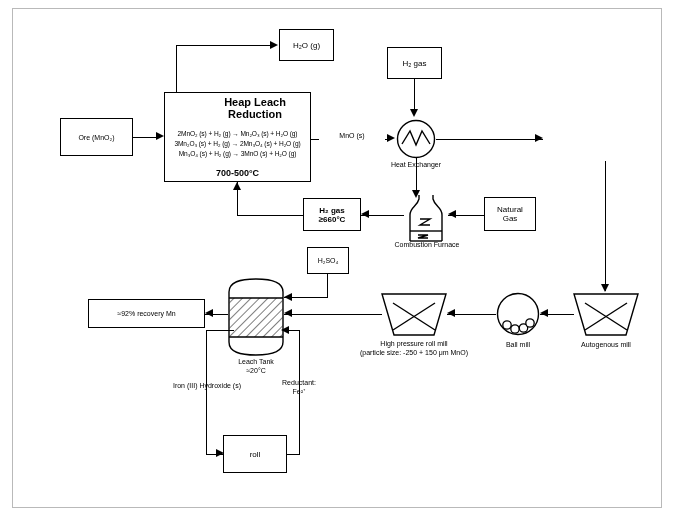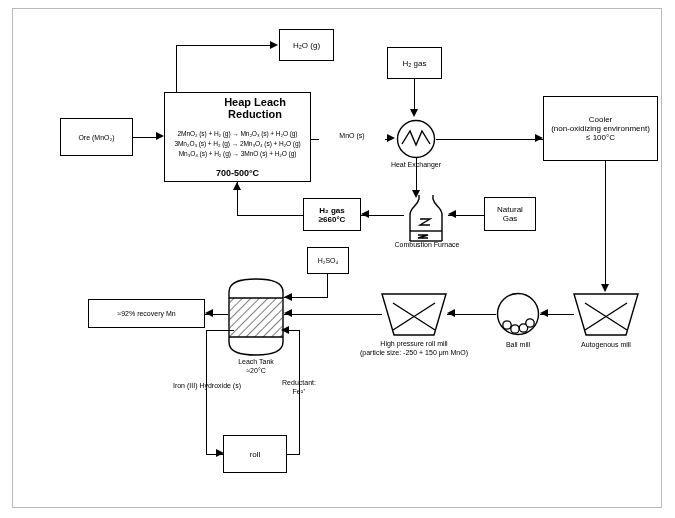--- a/index.html
+++ b/index.html
@@ -45,25 +45,20 @@
     </div>
 
     <div class="box" style="left:266px;top:20px;width:55px;height:32px;">
       <span class="t8">H₂O (g)</span>
     </div>
 
     <div class="box" style="left:374px;top:38px;width:55px;height:32px;">
       <span class="t8">H₂ gas</span>
     </div>
 
-    <div class="box" style="left:530px;top:87px;width:115px;height:65px;">
-      <span class="t8">Cooler</span>
-      <span class="t8">(non-oxidizing environment)</span>
-      <span class="t8">≤ 100°C</span>
-    </div>
 
     <div class="box" style="left:290px;top:189px;width:58px;height:33px;">
       <span class="t8 bold">H₂ gas</span>
       <span class="t8 bold">≥660°C</span>
     </div>
 
     <div class="box" style="left:471px;top:188px;width:52px;height:34px;">
       <span class="t8">Natural</span>
       <span class="t8">Gas</span>
     </div>

